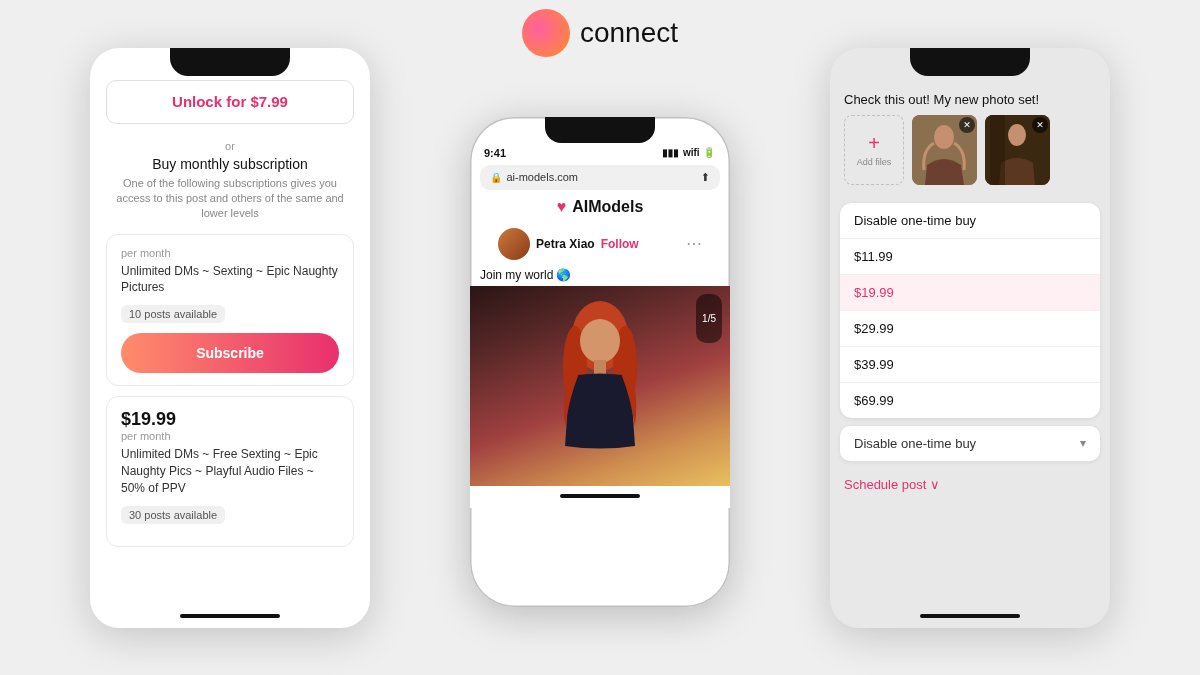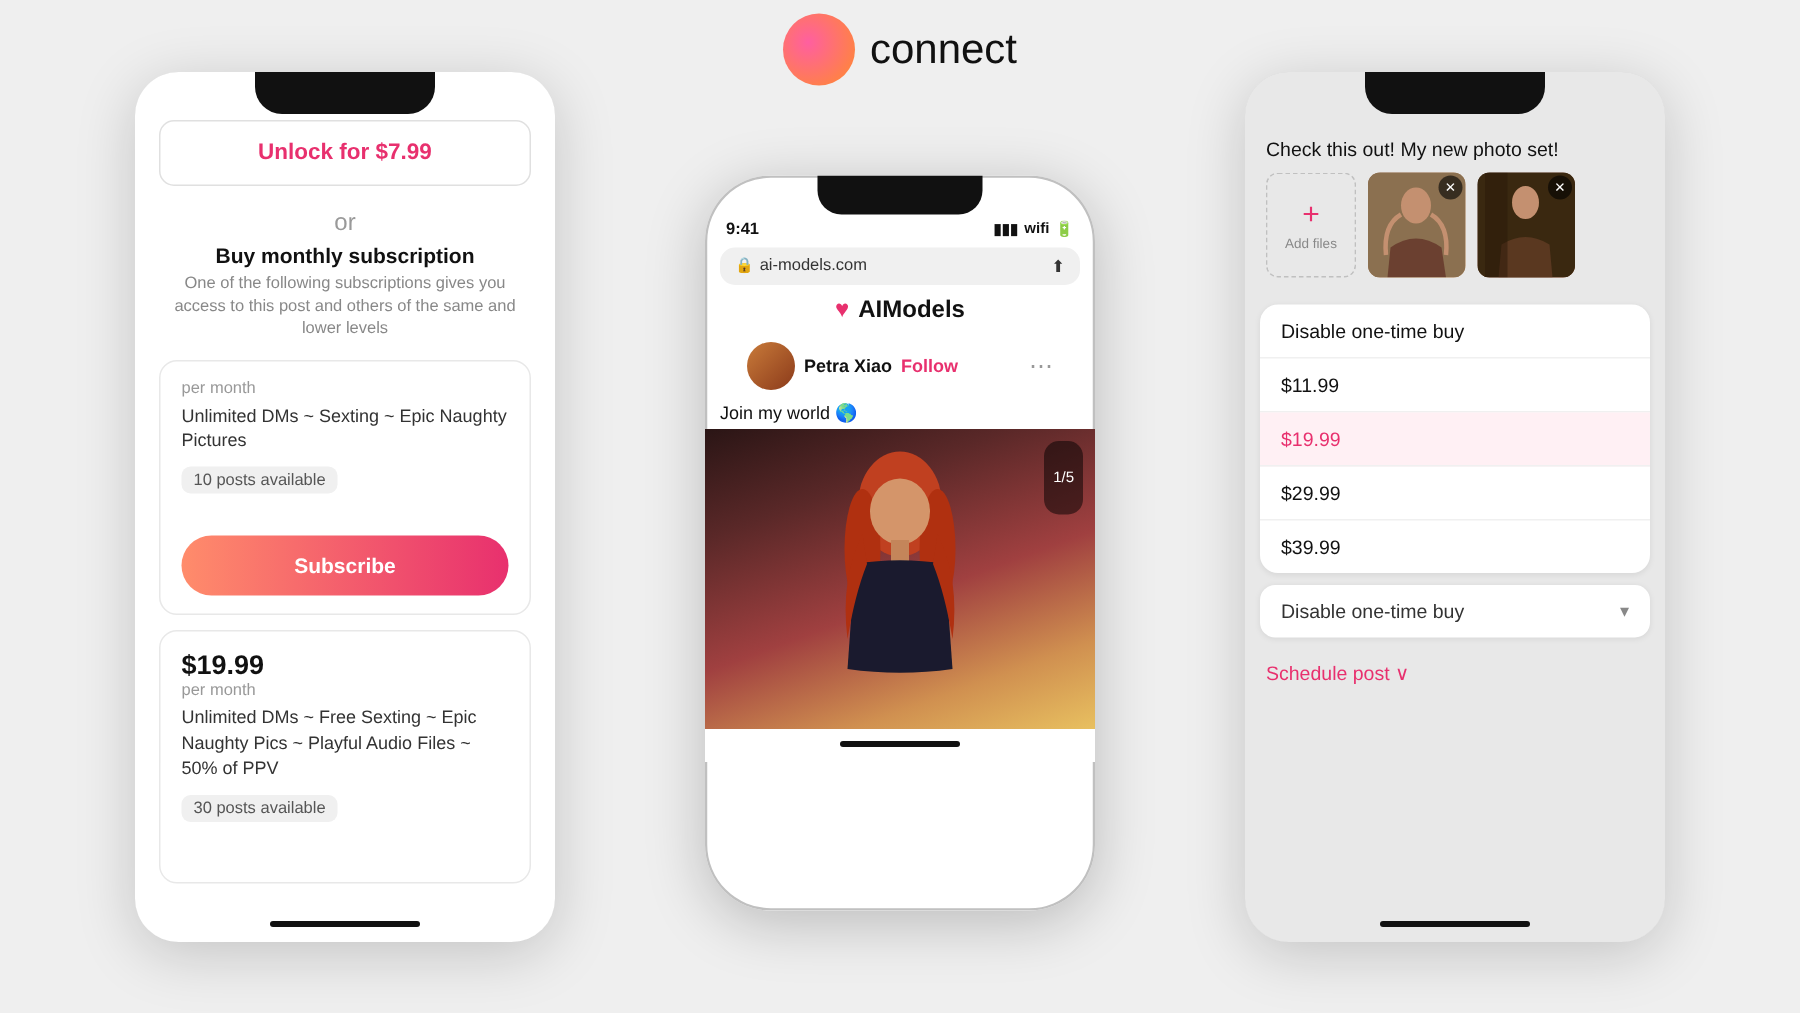--- a/index.html
+++ b/index.html
@@ -91,27 +91,27 @@
 
     .unlock-text {
       color: #e8306e;
       font-size: 15px;
       font-weight: 600;
     }
 
     .or-text {
       text-align: center;
       color: #999;
-      font-size: 16px;
+      font-size: 11px;
       margin: 6px 0 4px;
     }
 
     .buy-monthly-title {
       text-align: center;
-      font-weight: 700;
+      font-weight: 400;
       font-size: 14px;
       color: #111;
       margin-bottom: 4px;
     }
 
     .buy-monthly-desc {
       text-align: center;
       font-size: 11px;
       color: #888;
       line-height: 1.4;
@@ -144,21 +144,21 @@
       margin-bottom: 8px;
     }
 
     .posts-badge {
       background: #f0f0f0;
       border-radius: 6px;
       padding: 3px 8px;
       font-size: 11px;
       color: #555;
       display: inline-block;
-      margin-bottom: 28px;
+      margin-bottom: 10px;
     }
 
     .subscribe-btn {
       width: 100%;
       padding: 12px;
       background: linear-gradient(to right, #ff8c6b, #e8306e);
       border: none;
       border-radius: 24px;
       color: #fff;
       font-size: 14px;
@@ -632,20 +632,21 @@
           </div>
         </div>
       </div>
 
       <div class="dropdown-white">
         <div class="dropdown-item">Disable one-time buy</div>
         <div class="dropdown-item">$11.99</div>
         <div class="dropdown-item selected">$19.99</div>
         <div class="dropdown-item">$29.99</div>
         <div class="dropdown-item">$39.99</div>
+        <div class="dropdown-item">$69.99</div>
       </div>
 
       <div class="dropdown-select">
         <span>Disable one-time buy</span>
         <span class="chevron-down">▾</span>
       </div>
 
       <button class="schedule-btn">Schedule post ∨</button>
 
     </div>

